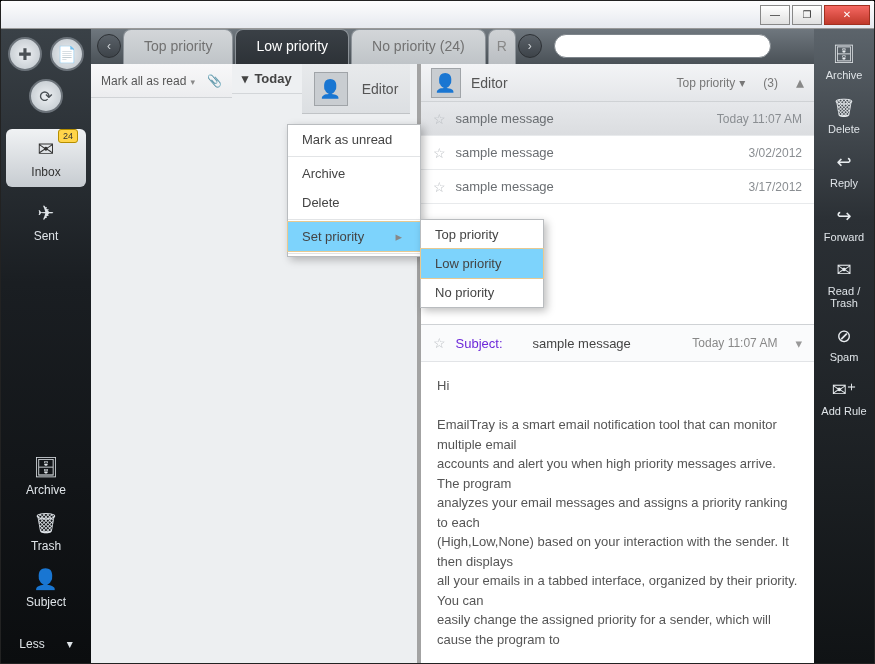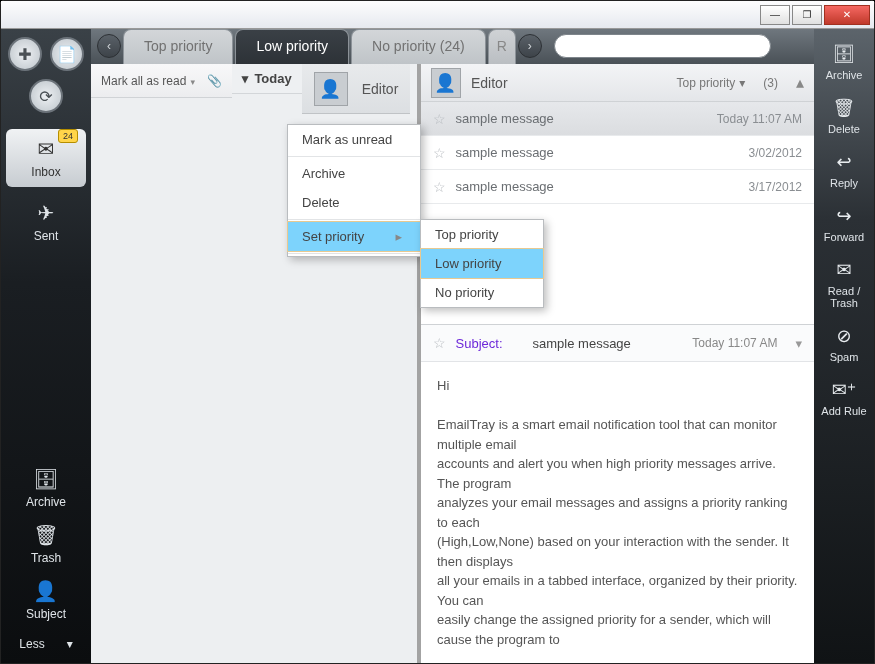--- a/index.html
+++ b/index.html
@@ -10,21 +10,21 @@
 .winbtn { width: 30px; height: 20px; display: flex; align-items: center; justify-content: center; font-size: 10px; border: 1px solid #888; background: linear-gradient(#fff,#e0e0e0); color: #333; cursor: pointer; }
 .winbtn.close { background: linear-gradient(#f56862,#c0392b); color: #fff; width: 46px; border-color: #a03020; }
 .body { flex: 1; display: flex; background: linear-gradient(to bottom, #3a4147 0%, #1a1e22 40%, #0b0d0f 100%); position: relative; overflow: hidden; }
 .leftbar { width: 90px; display: flex; flex-direction: column; align-items: center; padding-top: 6px; color: #dfe4e8; font-size: 12px; }
 .corner-btn { width: 34px; height: 34px; border-radius: 50%; background: radial-gradient(#eef1f4,#bcc3c9); border: 2px solid #6c737a; margin: 2px; display: flex; align-items: center; justify-content: center; color: #4a5055; font-size: 16px; cursor: pointer; }
 .corner-row { display: flex; gap: 4px; }
 .navitem { width: 80px; margin-top: 14px; text-align: center; cursor: pointer; position: relative; }
 .navitem .icon { font-size: 20px; display: block; margin-bottom: 4px; }
 .navitem.active { background: linear-gradient(#f0f2f4,#c7ccd1); color: #333; border-radius: 6px; padding: 8px 0; }
 .badge { position: absolute; top: 0; right: 8px; background: #ffd54a; color: #333; font-size: 9px; padding: 1px 4px; border-radius: 3px; border: 1px solid #b58e00; }
-.less { margin-top: 16px; cursor: pointer; display: flex; gap: 22px; align-items: flex-end; font-size: 12px; }
+.less { margin-top: 28px; cursor: pointer; display: flex; gap: 22px; align-items: flex-end; font-size: 12px; }
 .center { flex: 1; display: flex; flex-direction: column; }
 .tabbar { height: 40px; background: linear-gradient(#6f777e,#4a5157); display: flex; align-items: flex-end; padding: 0 6px; gap: 2px; position: relative; }
 .tabnav { width: 24px; height: 24px; border-radius: 50%; background: linear-gradient(#5a6168,#3d4349); display: flex; align-items: center; justify-content: center; color: #d0d4d8; cursor: pointer; margin-bottom: 6px; border: 1px solid #2c3034; font-size: 12px; }
 .tab { padding: 8px 20px 10px; color: #717171; font-size: 14px; cursor: pointer; background: linear-gradient(#d3d6d9,#bfc4c8); border-radius: 8px 8px 0 0; margin-bottom: 0; border: 1px solid #8c9298; border-bottom: none; }
 .tab.active { background: linear-gradient(#3a4046,#2d3237); color: #fff; }
 .tab.trunc { padding: 8px 8px 10px; color: #888; background: linear-gradient(#cfd2d5,#babec2); }
 .searchwrap { flex: 1; display: flex; align-items: center; padding: 0 8px 6px 10px; }
 .search { flex: 1; height: 24px; border-radius: 12px; border: 1px solid #7e858b; padding: 0 10px 0 28px; background: #fff; position: relative; }
 .searchicon { position: absolute; left: 8px; top: 3px; color: #777; font-size: 14px; }
 .mainarea { flex: 1; display: flex; background: #fff; position: relative; }

